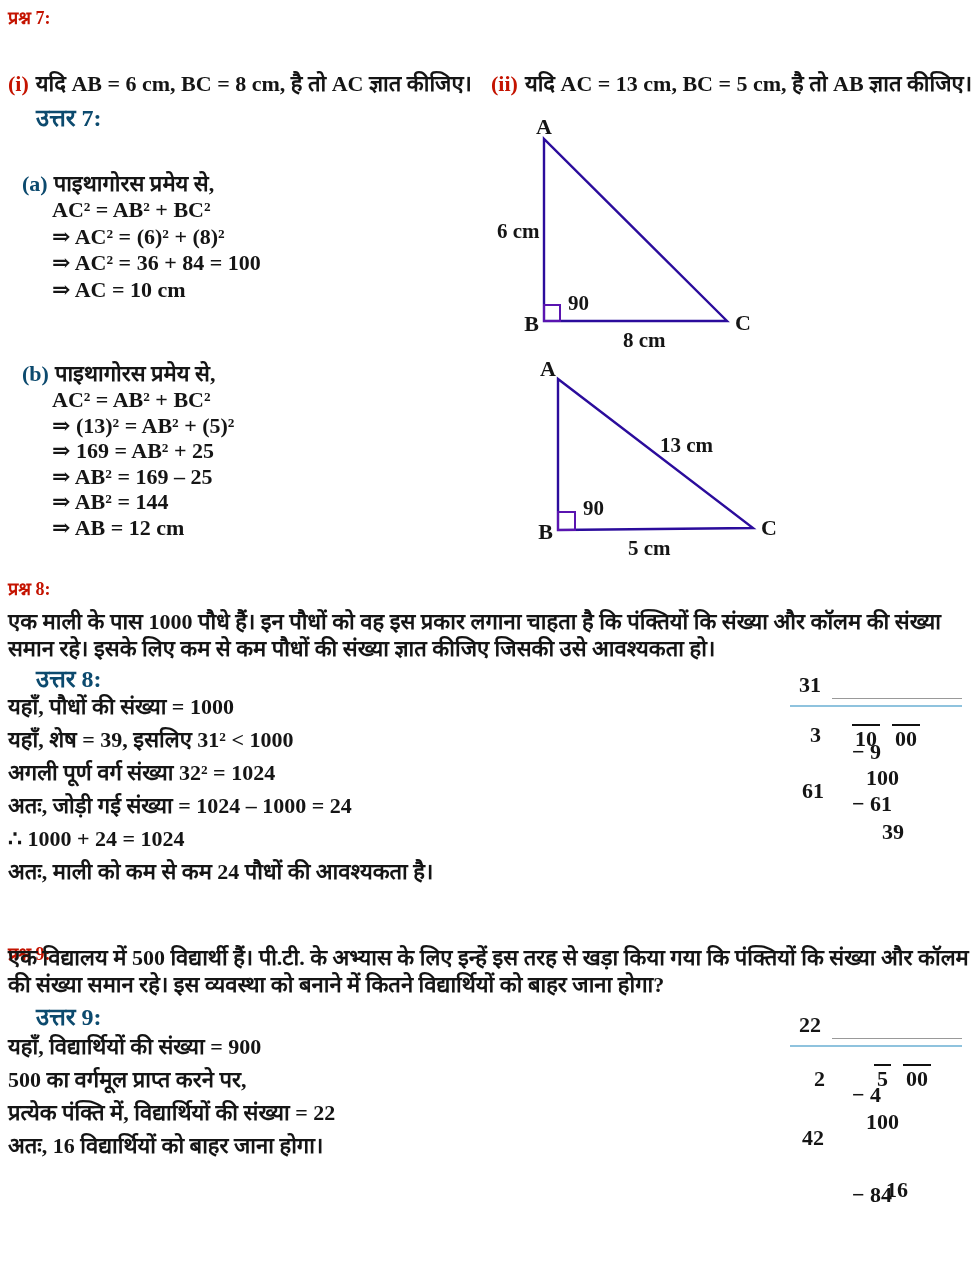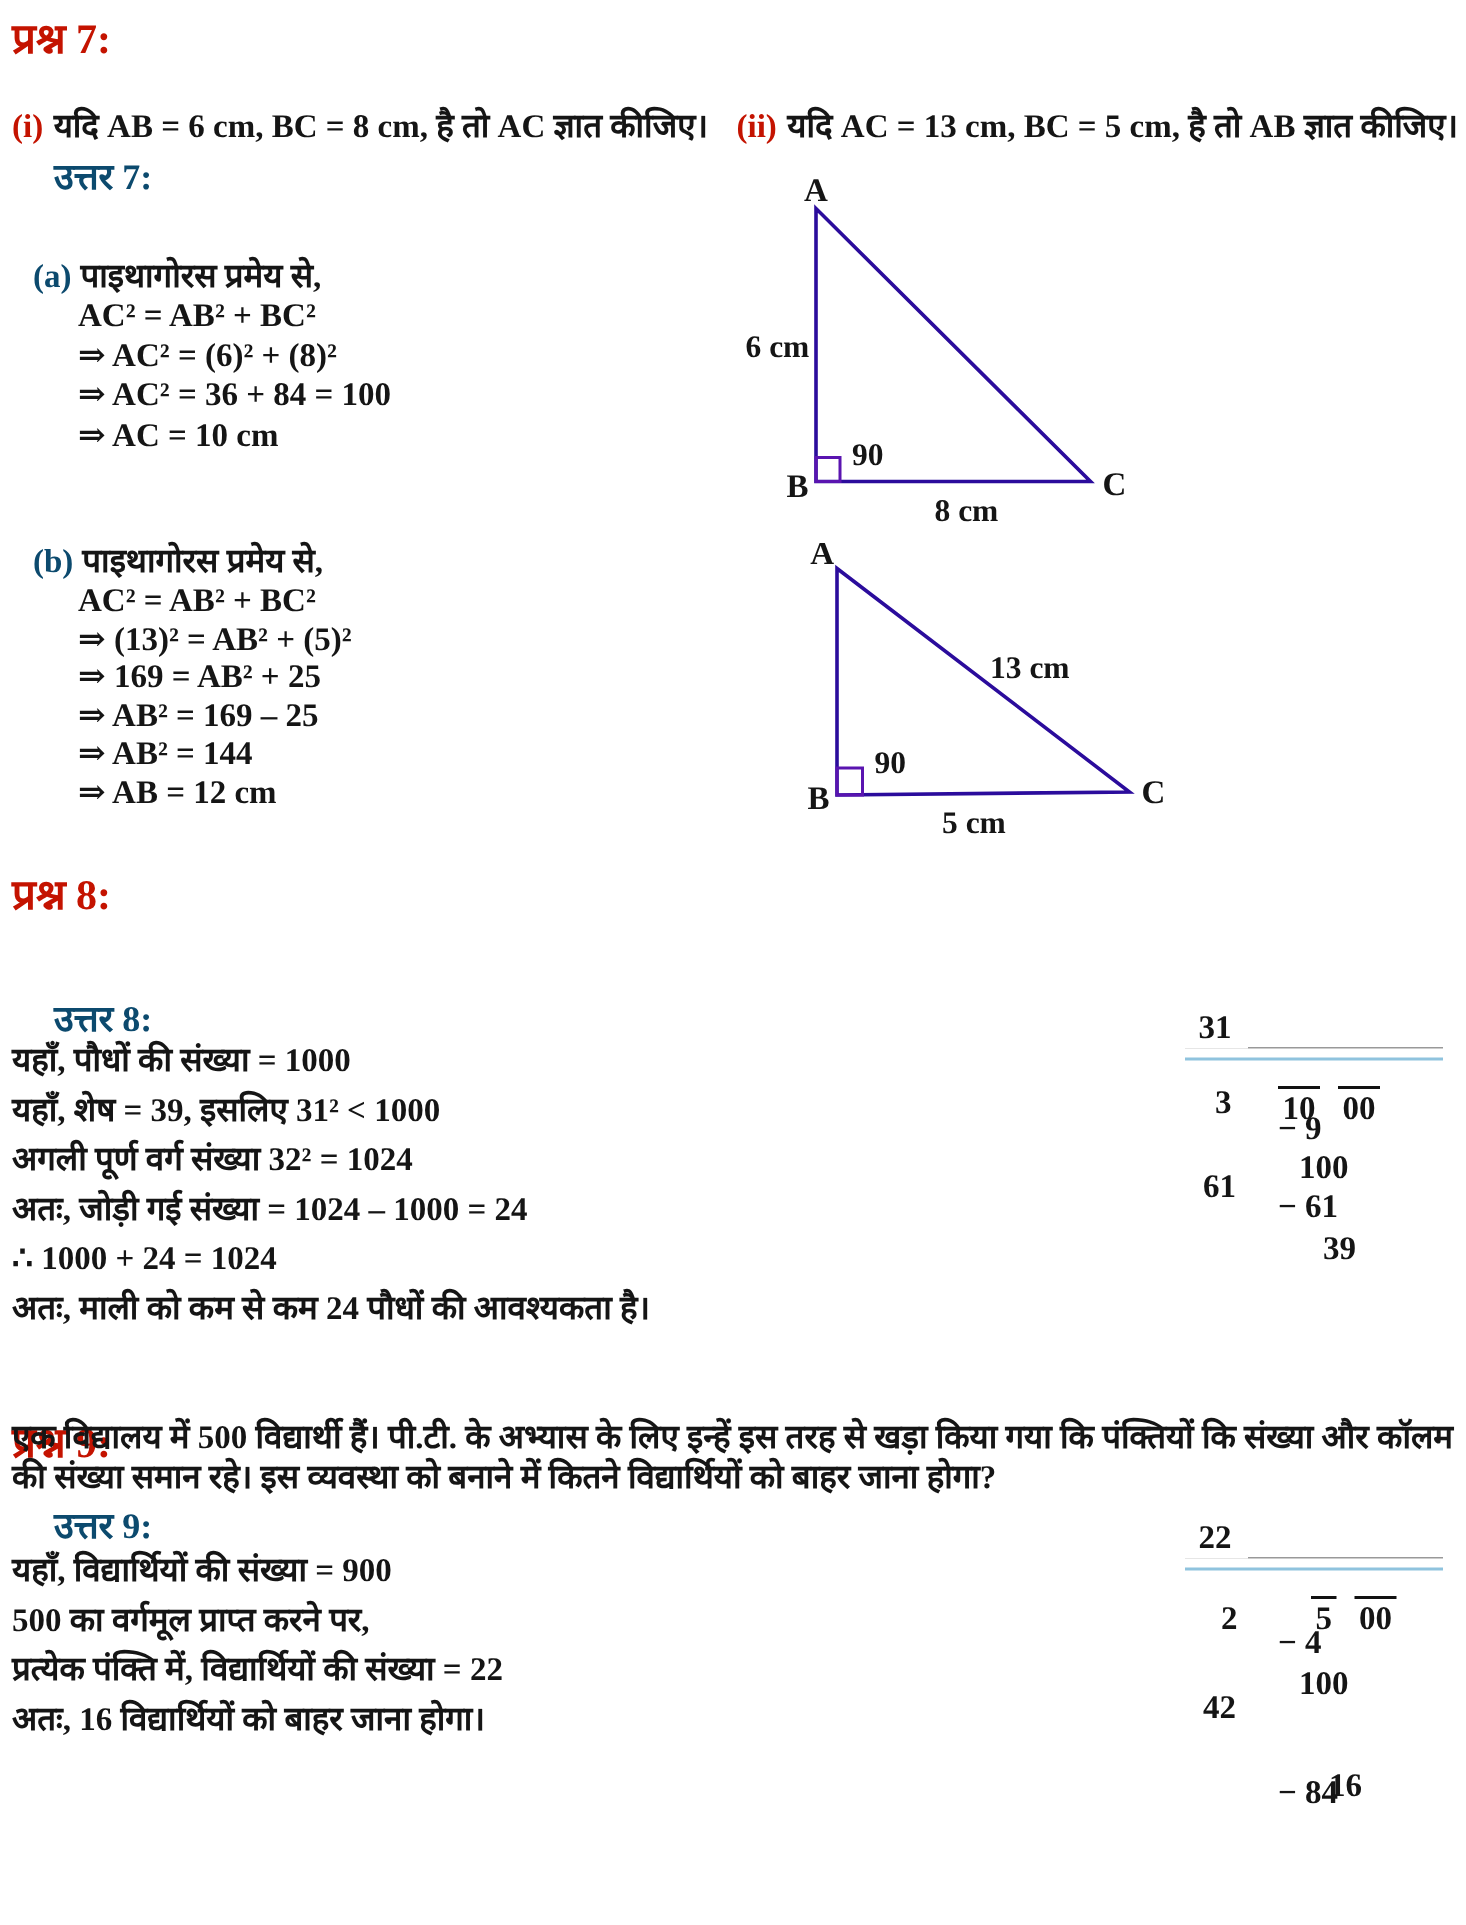--- a/index.html
+++ b/index.html
@@ -3,21 +3,21 @@
 <meta charset="utf-8">
 <style>
   html,body{margin:0;padding:0;background:#fff;}
   .page{
     position:relative;width:977px;height:1283px;background:#ffffff;overflow:hidden;
     font-family:"Liberation Serif","DejaVu Serif",serif;color:#151515;
   }
   .abs{position:absolute;}
   .red{color:#c41300;}
   .green{color:#0c4a6e;}
-  .hd{font-size:28px;font-weight:700;font-family:Liberation Serif, serif;}
+  .hd{font-size:18px;font-weight:700;font-family:Liberation Serif, serif;}
   .hd2{font-size:24px;font-weight:700;}
   .txt{font-size:22px;font-weight:700;line-height:27px;}
   .mline{font-size:22px;font-weight:700;}
   .partrow{display:flex;align-items:baseline;}
   .partrow .lbl{margin-right:7px;}
   .sol .titlerow{display:flex;align-items:baseline;}
   .sol .titlerow .lbl{margin-right:6px;}
   .sol .lines{margin-left:30px;}
   .sol-a .lines div{line-height:26.5px;}
   .sol-b .lines div{line-height:25.5px;}
@@ -100,20 +100,21 @@
     <rect x="53" y="150" width="17" height="18" fill="none" stroke="#5a14b0" stroke-width="2"></rect>
     <text x="51" y="14" font-size="22" text-anchor="end">A</text>
     <text x="48" y="177" font-size="22" text-anchor="end">B</text>
     <text x="256" y="173" font-size="22">C</text>
     <text x="155" y="90" font-size="21">13 cm</text>
     <text x="78" y="153" font-size="21">90</text>
     <text x="123" y="193" font-size="21">5 cm</text>
   </svg>
 
   <div class="abs hd red" style="left:8px;top:576px;">प्रश्न 8:</div>
+  <div class="abs txt" style="left:8px;top:608px;width:962px;">एक माली के पास 1000 पौधे हैं। इन पौधों को वह इस प्रकार लगाना चाहता है कि पंक्तियों कि संख्या और कॉलम की संख्या समान रहे। इसके लिए कम से कम पौधों की संख्या ज्ञात कीजिए जिसकी उसे आवश्यकता हो।</div>
   <div class="abs hd2 green" style="left:36px;top:661px;">उत्तर 8:</div>
 
   <div class="abs mline" style="left:8px;top:690px;line-height:33px;">
     <div>यहाँ, पौधों की संख्या = 1000</div>
     <div>यहाँ, शेष = 39, इसलिए 31² &lt; 1000</div>
     <div>अगली पूर्ण वर्ग संख्या 32² = 1024</div>
     <div>अतः, जोड़ी गई संख्या = 1024 – 1000 = 24</div>
     <div>∴ 1000 + 24 = 1024</div>
     <div>अतः, माली को कम से कम 24 पौधों की आवश्यकता है।</div>
   </div>

